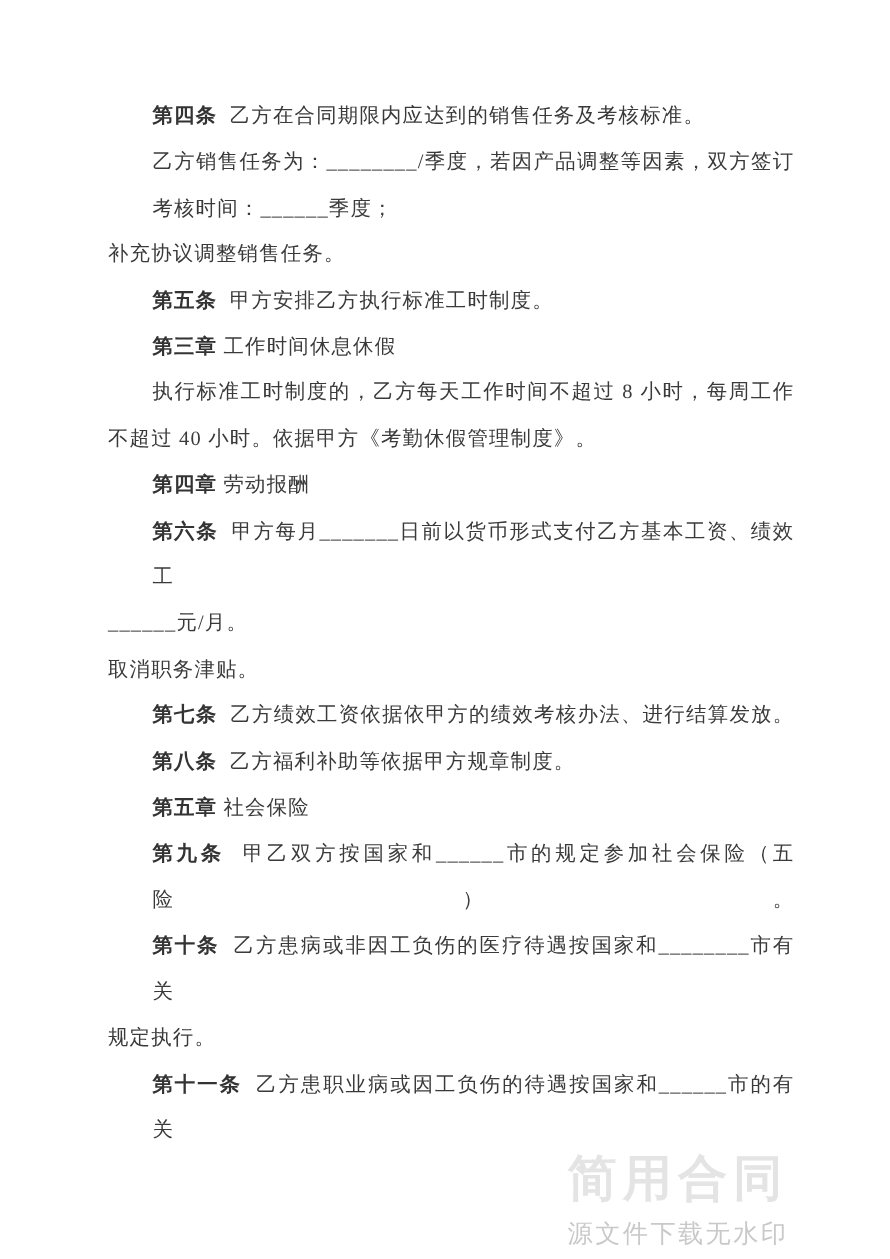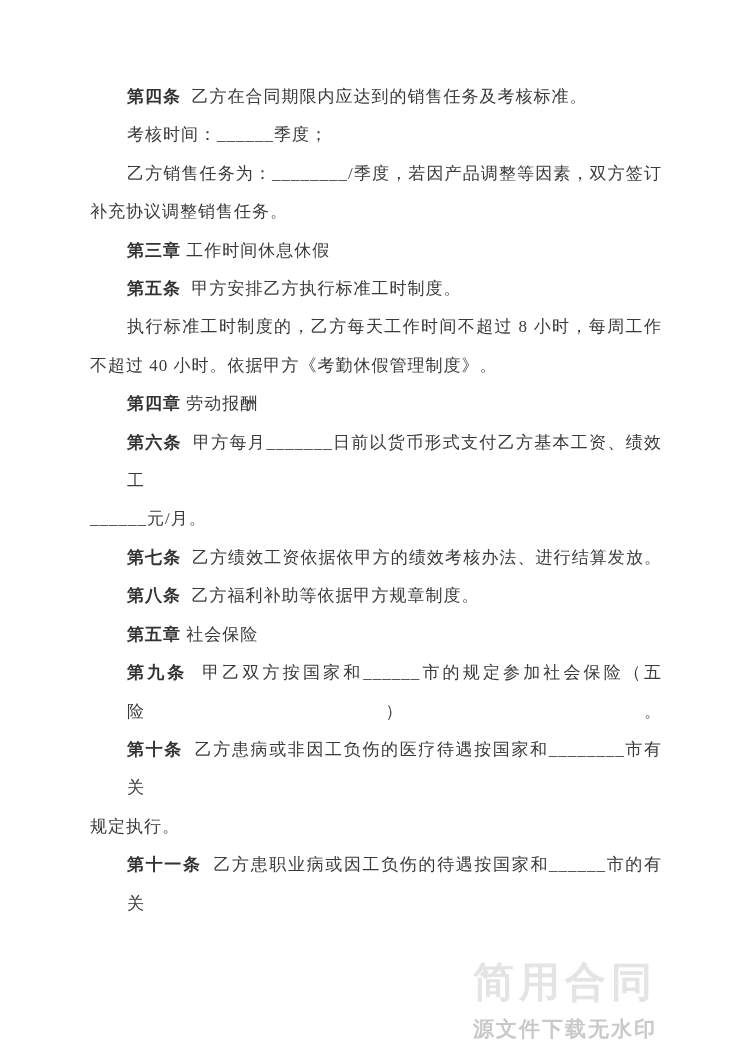--- a/index.html
+++ b/index.html
@@ -44,43 +44,44 @@
   .wm-title {
     font-size: 41px;
     font-weight: 800;
     letter-spacing: 5px;
     color: #e4e4e4;
     line-height: 1.1;
   }
   .wm-subtitle {
     margin-top: 12px;
     font-size: 21px;
-    font-weight: 700;
+    font-weight: 400;
     letter-spacing: 2px;
     color: #c9c9c9;
     line-height: 1.1;
     margin-left: 31px;
   }
 </style>
 </head>
 <body>
 
 <div class="page">
   <div class="content">
     <div class="line indent"><span class="term">第四条</span><span>  乙方在合同期限内应达到的销售任务及考核标准。</span></div>
+    <div class="line indent justify"><span class="term"></span><span>乙方销售任务为：________/季度，若因产品调整等因素，双方签订</span></div>
     <div class="line indent"><span class="term"></span><span>考核时间：______季度；</span></div>
-    <div class="line indent justify"><span class="term"></span><span>乙方销售任务为：________/季度，若因产品调整等因素，双方签订</span></div>
     <div class="line"><span class="term"></span><span>补充协议调整销售任务。</span></div>
+    <div class="line indent"><span class="term">第五条</span><span>  甲方安排乙方执行标准工时制度。</span></div>
     <div class="line indent"><span class="term">第三章</span><span> 工作时间休息休假</span></div>
-    <div class="line indent"><span class="term">第五条</span><span>  甲方安排乙方执行标准工时制度。</span></div>
     <div class="line indent justify"><span class="term"></span><span>执行标准工时制度的，乙方每天工作时间不超过 8 小时，每周工作</span></div>
     <div class="line"><span class="term"></span><span>不超过 40 小时。依据甲方《考勤休假管理制度》。</span></div>
     <div class="line indent"><span class="term">第四章</span><span> 劳动报酬</span></div>
     <div class="line indent justify"><span class="term">第六条</span><span>  甲方每月_______日前以货币形式支付乙方基本工资、绩效工</span></div>
     <div class="line"><span class="term"></span><span>______元/月。</span></div>
+    <div class="line"><span class="term"></span><span>取消职务津贴。</span></div>
     <div class="line indent justify"><span class="term">第七条</span><span>  乙方绩效工资依据依甲方的绩效考核办法、进行结算发放。</span></div>
     <div class="line indent"><span class="term">第八条</span><span>  乙方福利补助等依据甲方规章制度。</span></div>
     <div class="line indent"><span class="term">第五章</span><span> 社会保险</span></div>
     <div class="line indent justify"><span class="term">第九条</span><span>  甲乙双方按国家和______市的规定参加社会保险（五险）。</span></div>
     <div class="line indent justify"><span class="term">第十条</span><span>  乙方患病或非因工负伤的医疗待遇按国家和________市有关</span></div>
     <div class="line"><span class="term"></span><span>规定执行。</span></div>
     <div class="line indent justify"><span class="term">第十一条</span><span>  乙方患职业病或因工负伤的待遇按国家和______市的有关</span></div>
 
   </div>
 

